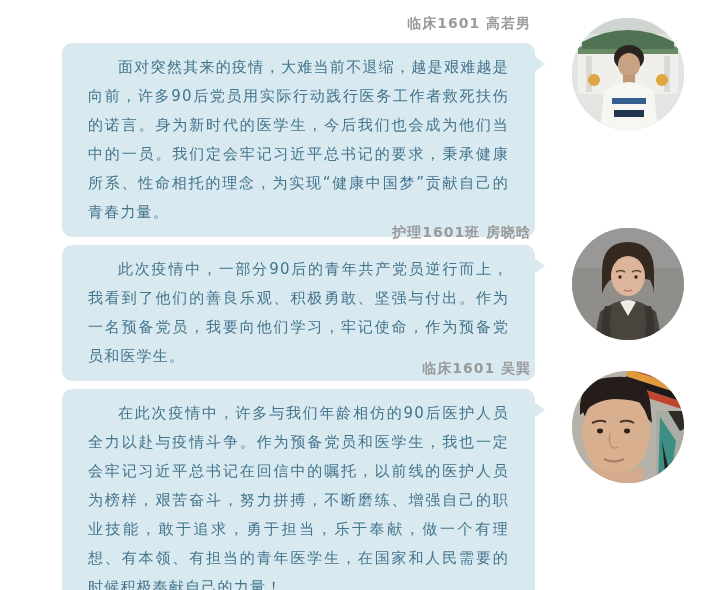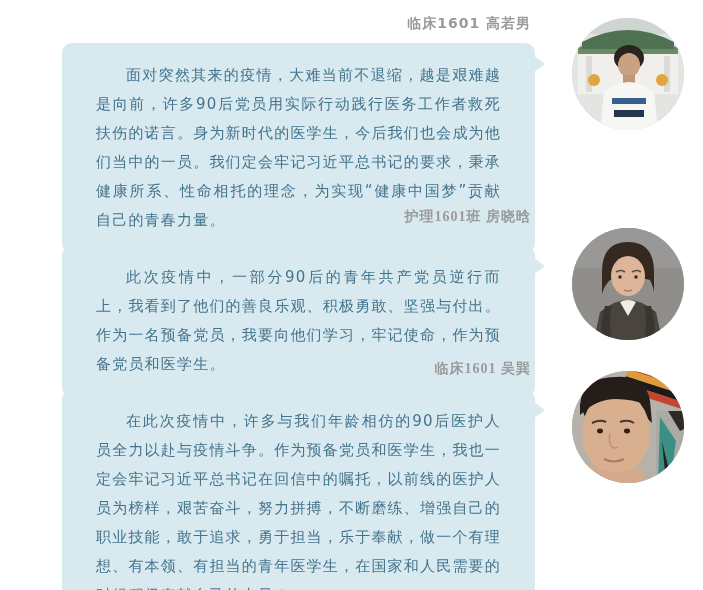--- a/index.html
+++ b/index.html
@@ -35,21 +35,21 @@
     content: "";
     position: absolute;
     right: -10px;
     top: 13px;
     width: 0; height: 0;
     border-top: 8px solid transparent;
     border-bottom: 8px solid transparent;
     border-left: 11px solid #d8e9f0;
   }
   .bubble p {
-    margin: 8px;
+    margin: 0;
     font-size: 15px;
     line-height: 29px;
     letter-spacing: 1.2px;
     color: #44748c;
     text-align: justify;
     text-indent: 2em;
   }
 
   .avatar {
     position: absolute;
@@ -59,25 +59,25 @@
     overflow: hidden;
     background: #cccccc;
   }
   .avatar svg { display: block; width: 112px; height: 112px; }
 
   
   .g1 .sender-label { top: 15px; }
   .g1 .bubble       { top: 43px; }
   .g1 .avatar       { top: 18px; }
 
-  .g2 .sender-label { top: 208px; font-family: Liberation Serif, serif; }
+  .g2 .sender-label { top: 224px; }
   .g2 .bubble       { top: 245px; }
   .g2 .avatar       { top: 228px; }
 
-  .g3 .sender-label { top: 360px; font-family: Liberation Serif, serif; }
+  .g3 .sender-label { top: 360px; }
   .g3 .bubble       { top: 389px; }
   .g3 .avatar       { top: 371px; }
 </style>
 </head>
 <body>
 
 <div class="stage">
 
   <div class="g1">
     <div class="sender-label">临床1601 高若男</div>

